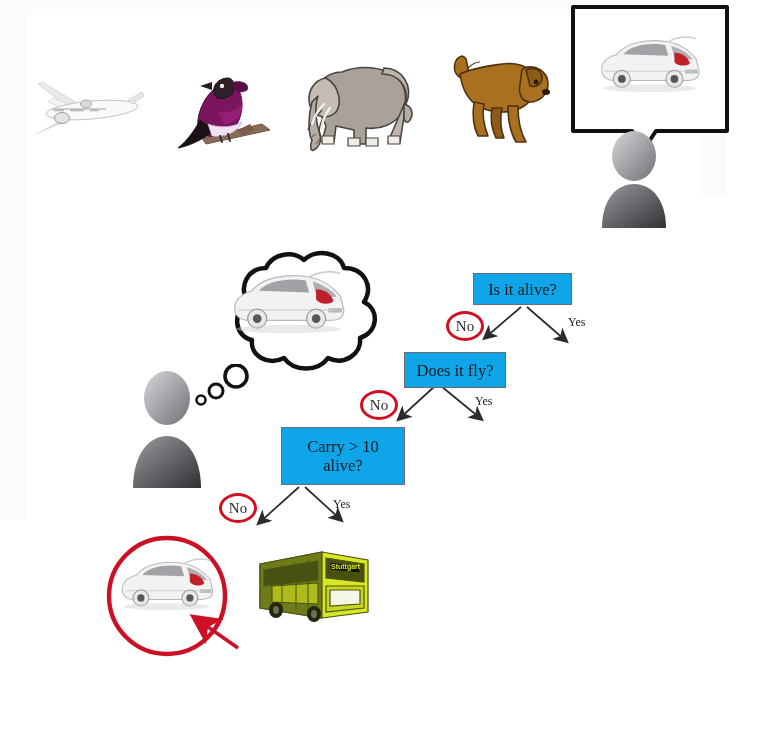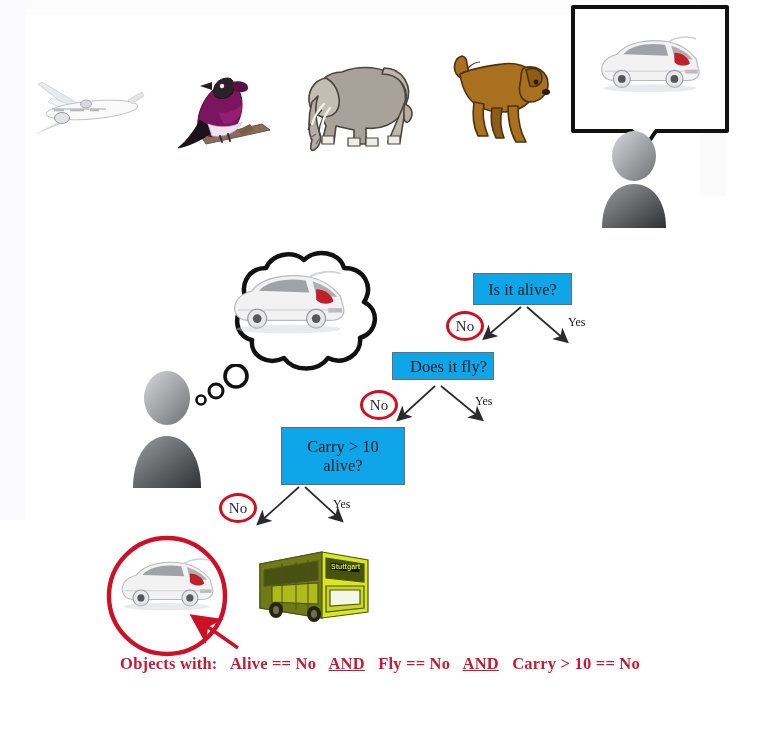--- a/index.html
+++ b/index.html
@@ -263,21 +263,21 @@
         <line x1="299" y1="487" x2="260" y2="522"></line>
 
         <line x1="305" y1="487" x2="340" y2="519"></line>
       </g>
     </svg>
 
     <div class="qbox" style="left:473px;top:273px;width:99px;height:32px;">
       <span>Is it alive?</span>
     </div>
 
-    <div class="qbox" style="left:392px;top:352px;width:102px;height:28px;justify-content:flex-end;">
+    <div class="qbox" style="left:404px;top:352px;width:102px;height:36px;">
       <span>Does it fly?</span>
     </div>
 
     <div class="qbox" style="left:281px;top:427px;width:124px;height:58px;flex-direction:column;">
       <span>Carry &gt; 10</span>
       <span>alive?</span>
     </div>
 
     <div class="nobadge" style="left:446px;top:311px;width:38px;height:30px;">
       <span>No</span>
@@ -339,22 +339,14 @@
         <path d="M30 18 L30 62 M44 16 L44 64 M56 14 L56 66" stroke="#4c5412" stroke-width="1" fill="none"></path>
       </g>
       <ellipse cx="24" cy="64" rx="7" ry="8" fill="#24260f"></ellipse>
       <ellipse cx="24" cy="64" rx="3" ry="4" fill="#6d7050"></ellipse>
       <ellipse cx="62" cy="68" rx="7" ry="8" fill="#24260f"></ellipse>
       <ellipse cx="62" cy="68" rx="3" ry="4" fill="#6d7050"></ellipse>
       <text x="79" y="23" font-family="Liberation Sans, sans-serif" font-size="7" font-weight="bold" fill="#d8e623">Stuttgart</text>
     </svg>
   </div>
 
-  <div class="caption">
-    <span>Objects with:</span><span class="sp"></span>
-    <span>Alive == No</span><span class="sp"></span>
-    <span class="u">AND</span><span class="sp"></span>
-    <span>Fly == No</span><span class="sp"></span>
-    <span class="u">AND</span><span class="sp"></span>
-    <span>Carry &gt; 10 == No</span>
-  </div>
 
 </div>
 
 </body></html>

